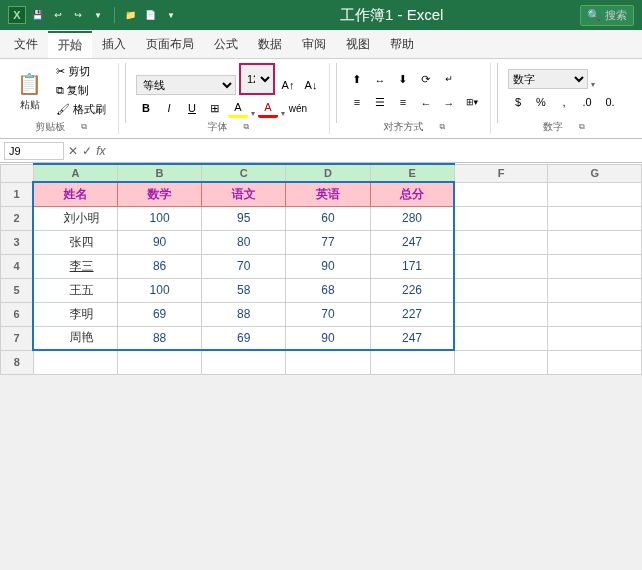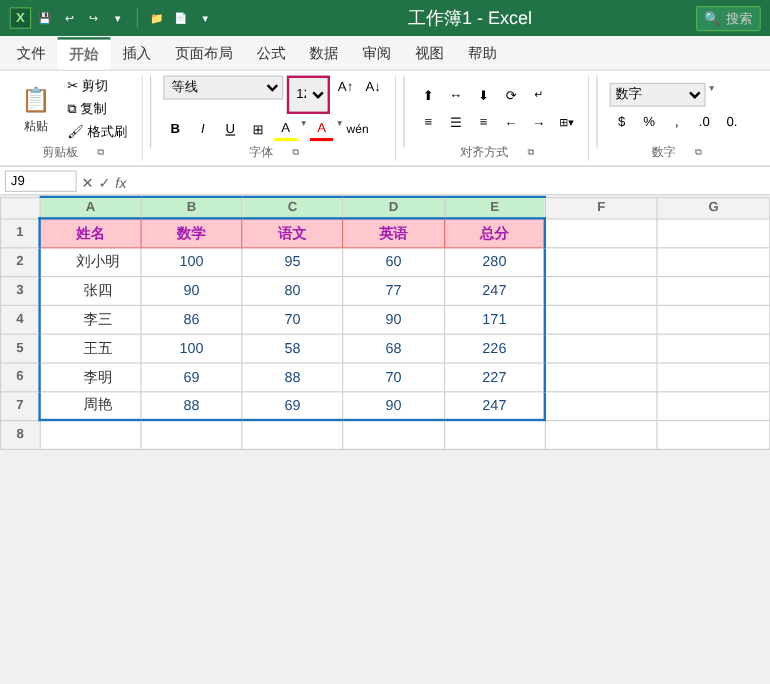--- a/index.html
+++ b/index.html
@@ -148,21 +148,21 @@
     }
 
     
     .font-toolbar {
       display: flex;
       flex-direction: column;
       gap: 3px;
     }
     .font-toolbar-row {
       display: flex;
-      align-items: flex-start;
+      align-items: flex-end;
       gap: 3px;
     }
 
     .font-select {
       width: 100px;
       height: 20px;
       font-size: 11px;
       border: 1px solid #ccc;
       padding: 0 2px;
     }
@@ -184,21 +184,21 @@
       border-radius: 2px;
     }
     .icon-btn.bold { font-weight: bold; }
     .icon-btn.italic { font-style: italic; }
 
     .underline-btn { text-decoration: underline; }
 
     
     .formula-bar {
       display: flex;
-      align-items: flex-end;
+      align-items: center;
       background: white;
       border-bottom: 1px solid #c0c0c0;
       padding: 2px 4px;
       height: 24px;
       gap: 4px;
     }
     .cell-ref {
       width: 60px;
       border: 1px solid #ccc;
       height: 18px;
@@ -506,21 +506,21 @@
           <td class="cell name-cell" style="border-left: 2px solid rgb(30, 115, 190);">张四</td>
           <td class="cell data-cell" style="">90</td>
           <td class="cell data-cell" style="">80</td>
           <td class="cell data-cell" style="">77</td>
           <td class="cell data-cell" style="border-right: 2px solid rgb(30, 115, 190);">247</td>
           <td class="cell"></td>
           <td class="cell"></td>
         </tr>
         <tr>
           <th class="row-header">4</th>
-          <td class="cell name-cell" style="border-left: 2px solid rgb(30, 115, 190);">李三</td>
+          <td class="cell name-cell" style="border-left: 2px solid rgb(30, 115, 190); text-decoration: underline;">李三</td>
           <td class="cell data-cell" style="">86</td>
           <td class="cell data-cell" style="">70</td>
           <td class="cell data-cell" style="">90</td>
           <td class="cell data-cell" style="border-right: 2px solid rgb(30, 115, 190);">171</td>
           <td class="cell"></td>
           <td class="cell"></td>
         </tr>
         <tr>
           <th class="row-header">5</th>
           <td class="cell name-cell" style="border-left: 2px solid rgb(30, 115, 190);">王五</td>

